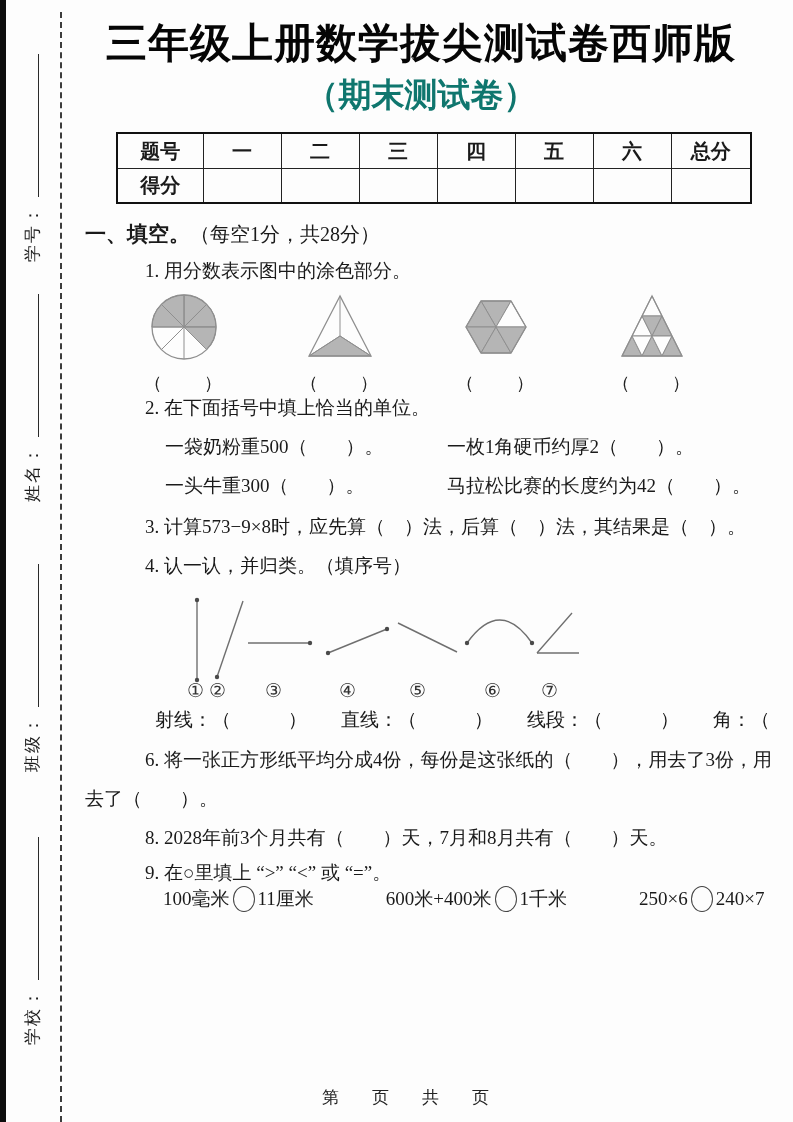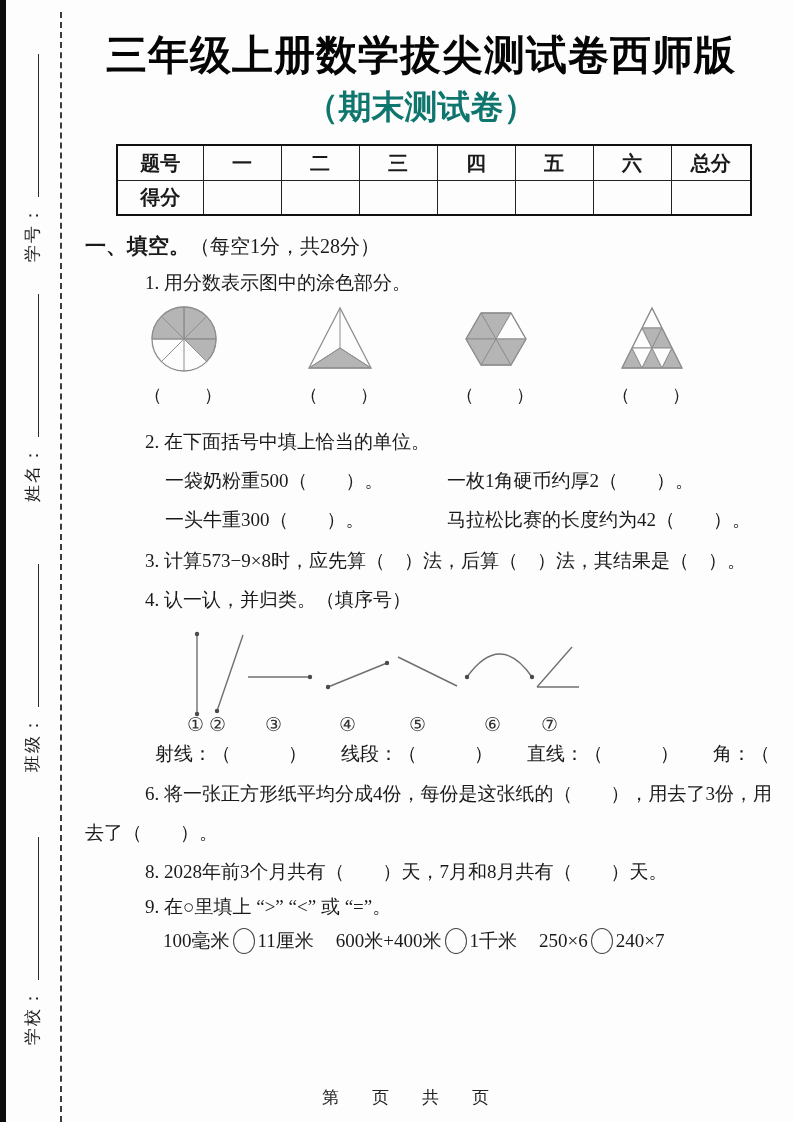--- a/index.html
+++ b/index.html
@@ -13,21 +13,21 @@
   .binding-line { position:absolute; left:60px; top:12px; bottom:0; width:0; border-left:2px dashed #3c3c3c; }
 
   .sidebar-field {
     position:absolute; left:18px; width:212px; height:26px;
     transform-origin:0 0; transform:rotate(-90deg);
     display:flex; align-items:flex-end;
   }
   .sidebar-field .lbl { font-size:17px; letter-spacing:2px; white-space:nowrap; color:#1c1c1c; }
   .sidebar-field .blank { flex:1; border-bottom:1.5px solid #2a2a2a; margin:0 4px 5px 8px; }
 
-  .content { position:absolute; left:85px; top:16px; width:672px; }
+  .content { position:absolute; left:85px; top:4px; width:672px; }
 
   .title { margin-top:14px; text-align:center; font-family:"Liberation Sans", sans-serif;
            font-weight:900; font-size:41px; line-height:1.25; letter-spacing:1px; color:#050505; }
   .subtitle { margin-top:4px; text-align:center; font-family:"Liberation Sans", sans-serif;
               font-weight:900; font-size:33px; color:#0f766e; }
   .meta { margin-top:12px; text-align:right; font-size:19px; padding-right:4px; }
 
   table.score { margin:14px 0 0 31px; border-collapse:collapse; width:636px; table-layout:fixed; }
   table.score td { border:1.5px solid #222; height:35px; text-align:center;
                    font-size:20px; font-weight:bold; background:#fdfdfd; }
@@ -42,21 +42,21 @@
 
   .shapes-row { display:flex; margin-top:8px; padding-left:56px; gap:70px; }
   .shape-block { width:86px; text-align:center; }
   .shape-block .bracket { font-size:18px; margin-top:5px; color:#222; letter-spacing:2px; }
 
   .figures-area { position:relative; margin-top:6px; height:120px; }
   .fig-label { position:absolute; top:94px; font-size:19px; color:#333; }
 
   .categories-row { display:flex; margin-top:2px; padding-left:70px; gap:34px; font-size:19px; white-space:nowrap; }
 
-  .cmp-row { display:flex; align-items:center; margin-top:8px; padding-left:78px; gap:22px; font-size:19px; white-space:nowrap; }
+  .cmp-row { display:flex; align-items:center; margin-top:0; padding-left:78px; gap:72px; font-size:19px; white-space:nowrap; }
   .cmp-item { display:flex; align-items:center; }
   .circle-blank { display:inline-block; width:22px; height:26px; border:1.5px solid #444;
                   border-radius:50%; margin:0 3px; }
 
   .footer { position:absolute; bottom:13px; left:0; width:100%; text-align:center;
             font-size:17px; letter-spacing:8px; color:#222;padding-left:26px; }
 
   svg .outline { fill:none; stroke:#8f8f8f; stroke-width:1.3; }
   svg .shade { fill:#b5b5b5; stroke:#8f8f8f; stroke-width:1; }
   svg .white { fill:#fdfdfd; stroke:#8f8f8f; stroke-width:1; }
@@ -181,21 +181,21 @@
           <polygon class="white" points="15,44 35,44 25,64"></polygon>
           <polygon class="shade" points="35,44 25,64 45,64"></polygon>
           <polygon class="white" points="35,44 55,44 45,64"></polygon>
           <polygon class="shade" points="55,44 45,64 65,64"></polygon>
           <polygon class="outline" points="35,4 5,64 65,64"></polygon>
         </svg>
         <div class="bracket">（　　）</div>
       </div>
     </div>
 
-    <div class="q ind1" style="margin-top:22px">2. 在下面括号中填上恰当的单位。</div>
+    <div class="q ind1" style="margin-top:0">2. 在下面括号中填上恰当的单位。</div>
     <div class="q ind2" style="margin-top:13px;display:flex">
       <span style="width:282px">一袋奶粉重500（　　）。</span>
       <span>一枚1角硬币约厚2（　　）。</span>
     </div>
     <div class="q ind2" style="margin-top:13px;display:flex">
       <span style="width:282px">一头牛重300（　　）。</span>
       <span>马拉松比赛的长度约为42（　　）。</span>
     </div>
 
     <div class="q ind1" style="margin-top:15px">3. 计算573−9×8时，应先算（　）法，后算（　）法，其结果是（　）。</div>
@@ -224,22 +224,22 @@
       <span class="fig-label" style="left:124px">②</span>
       <span class="fig-label" style="left:180px">③</span>
       <span class="fig-label" style="left:254px">④</span>
       <span class="fig-label" style="left:324px">⑤</span>
       <span class="fig-label" style="left:399px">⑥</span>
       <span class="fig-label" style="left:456px">⑦</span>
     </div>
 
     <div class="categories-row">
       <span>射线：（　　　）</span>
+      <span>直线：（　　　）</span>
       <span>线段：（　　　）</span>
-      <span>直线：（　　　）</span>
       <span>角：（　　　）</span>
     </div>
 
     <div class="q ind1" style="margin-top:14px">6. 将一张正方形纸平均分成4份，每份是这张纸的（　　），用去了3份，用</div>
     <div class="q" style="margin-top:13px">去了（　　）。</div>
     <div class="q ind1" style="margin-top:13px">8. 2028年前3个月共有（　　）天，7月和8月共有（　　）天。</div>
     <div class="q ind1" style="margin-top:9px">9. 在○里填上 “&gt;” “&lt;” 或 “=”。</div>
 
     <div class="cmp-row">
       <span class="cmp-item">

